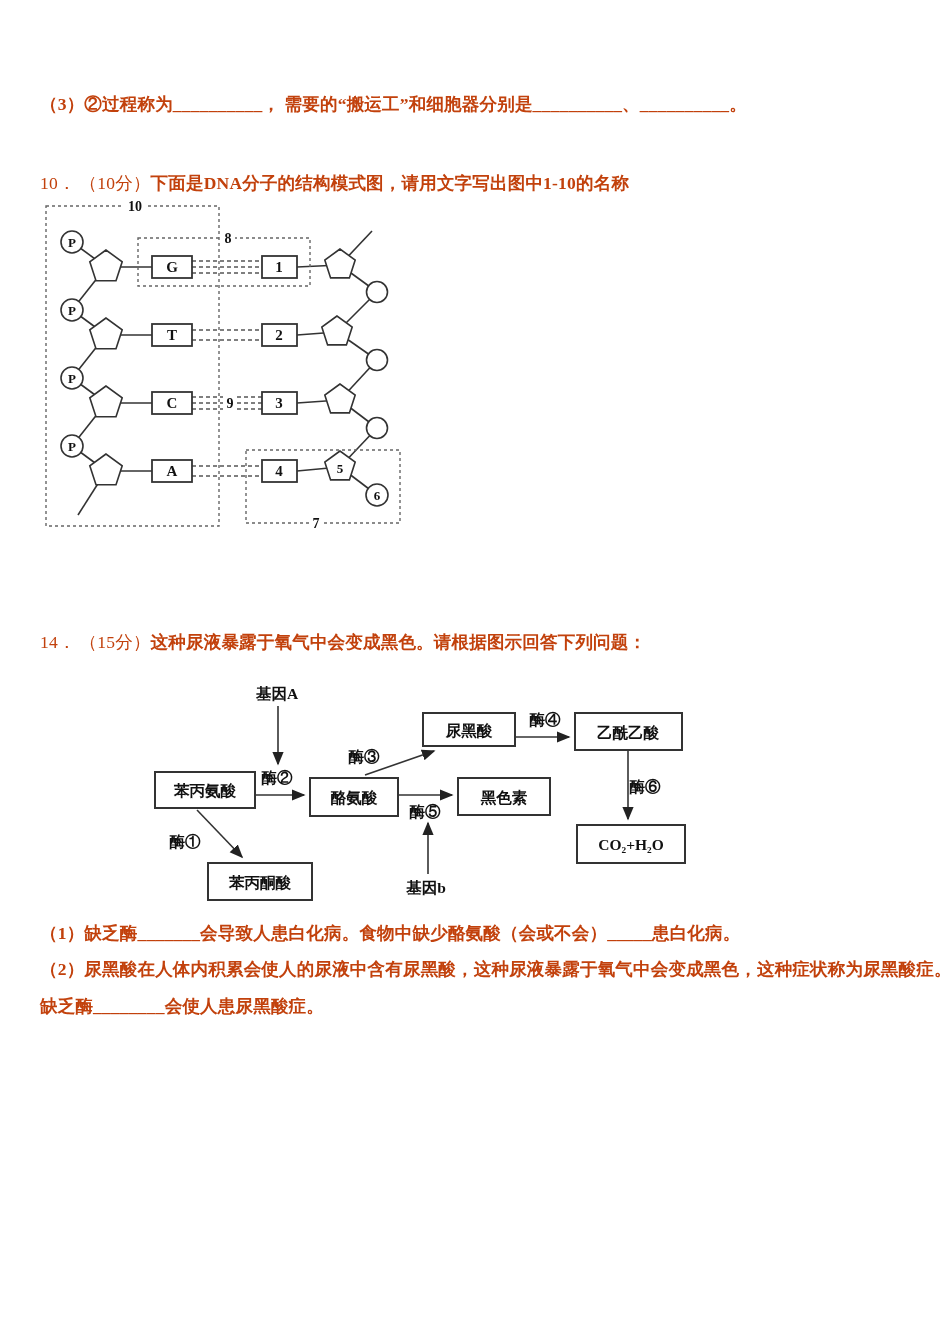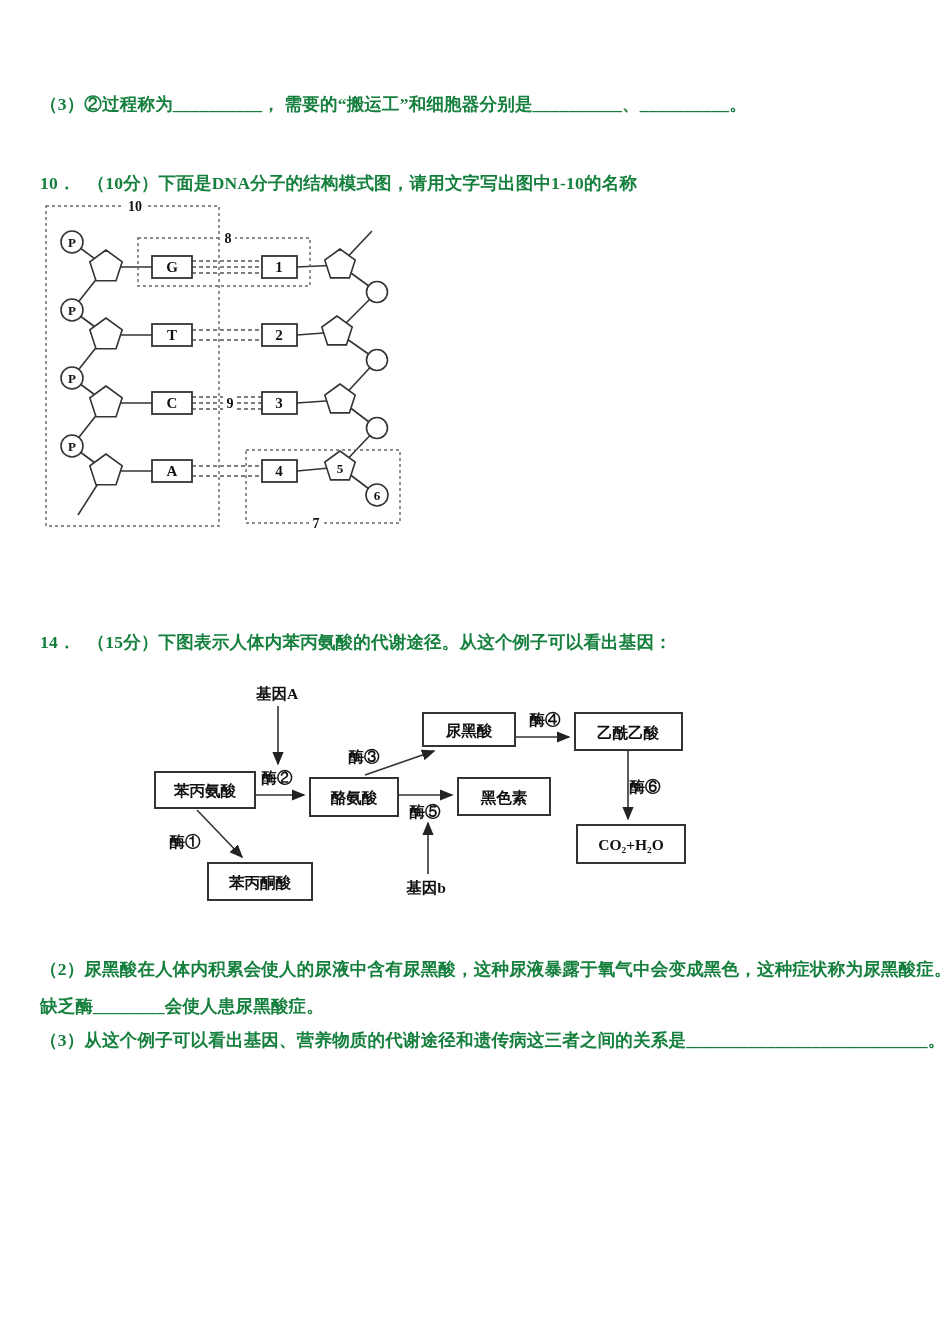--- a/index.html
+++ b/index.html
@@ -1,21 +1,21 @@
 <!DOCTYPE html>
 <html><head>
 <meta charset="utf-8">
 <style>
   html,body{margin:0;padding:0;background:#ffffff;}
   .page{position:relative;width:950px;height:1344px;background:#ffffff;overflow:hidden;
-        font-family:"Liberation Serif","DejaVu Serif",serif;color:#15803d;}
+        font-family:"Liberation Serif","DejaVu Serif",serif;color:#c2410c;}
   .tline{position:absolute;left:40px;font-size:17.5px;font-weight:bold;
          white-space:nowrap;letter-spacing:.2px;line-height:22px;}
-  .qnum{font-weight:bold;}
-  .gap{margin-left:12px;}
+  .qnum{font-weight:normal;}
+  .gap{margin-left:4px;}
   svg{position:absolute;}
   svg text{font-family:"Liberation Serif","DejaVu Serif",serif;fill:#111;}
   .svgtxt{font-weight:bold;}
 </style>
 </head>
 <body>
 
 <div class="page">
 
   <div class="tline" style="top:93px">（3）②过程称为__________， 需要的“搬运工”和细胞器分别是__________、__________。</div>
@@ -128,21 +128,21 @@
       <text x="335" y="297" font-size="13" dominant-baseline="central">6</text>
       <text x="188" y="205" font-size="14" dominant-baseline="central">9</text>
       <text x="186" y="40" font-size="14" dominant-baseline="central">8</text>
       <text x="93" y="8" font-size="14" dominant-baseline="central">10</text>
       <text x="274" y="325" font-size="14" dominant-baseline="central">7</text>
     </g>
   </svg>
 
 
   <div class="tline" style="top:631px">
-    <span class="qnum">14．</span><span class="qnum gap">（15分）</span><span>下图表示人体内苯丙氨酸的代谢途径。从这个例子可以看出基因：</span>
+    <span class="qnum">14．</span><span class="qnum gap">（15分）</span><span>这种尿液暴露于氧气中会变成黑色。请根据图示回答下列问题：</span>
   </div>
 
   <svg style="left:140px;top:678px" width="560" height="230" viewBox="0 0 560 230">
     <defs>
       <marker id="arr" markerWidth="9" markerHeight="8" refX="7.5" refY="3.5" orient="auto">
         <path d="M0,0 L8.5,3.5 L0,7 z" fill="#222"></path>
       </marker>
     </defs>
     <g stroke="#333" stroke-width="1.6" fill="none" marker-end="url(#arr)">
       <line x1="138" y1="28" x2="138" y2="86"></line>
@@ -175,17 +175,17 @@
       <text x="286" y="209" dominant-baseline="central">基因b</text>
       <text x="45" y="163" dominant-baseline="central">酶①</text>
       <text x="137" y="99" dominant-baseline="central">酶②</text>
       <text x="224" y="78" dominant-baseline="central">酶③</text>
       <text x="405" y="41" dominant-baseline="central">酶④</text>
       <text x="285" y="133" dominant-baseline="central">酶⑤</text>
       <text x="505" y="108" dominant-baseline="central">酶⑥</text>
     </g>
   </svg>
 
+  <div class="tline" style="top:922px">（1）缺乏酶_______会导致人患白化病。食物中缺少酪氨酸（会或不会）_____患白化病。</div>
   <div class="tline" style="top:958px">（2）尿黑酸在人体内积累会使人的尿液中含有尿黑酸，这种尿液暴露于氧气中会变成黑色，这种症状称为尿黑酸症。</div>
   <div class="tline" style="top:995px">缺乏酶________会使人患尿黑酸症。</div>
-  <div class="tline" style="top:1029px">（3）从这个例子可以看出基因、营养物质的代谢途径和遗传病这三者之间的关系是___________________________。</div>
 
 </div>
 
 </body></html>

